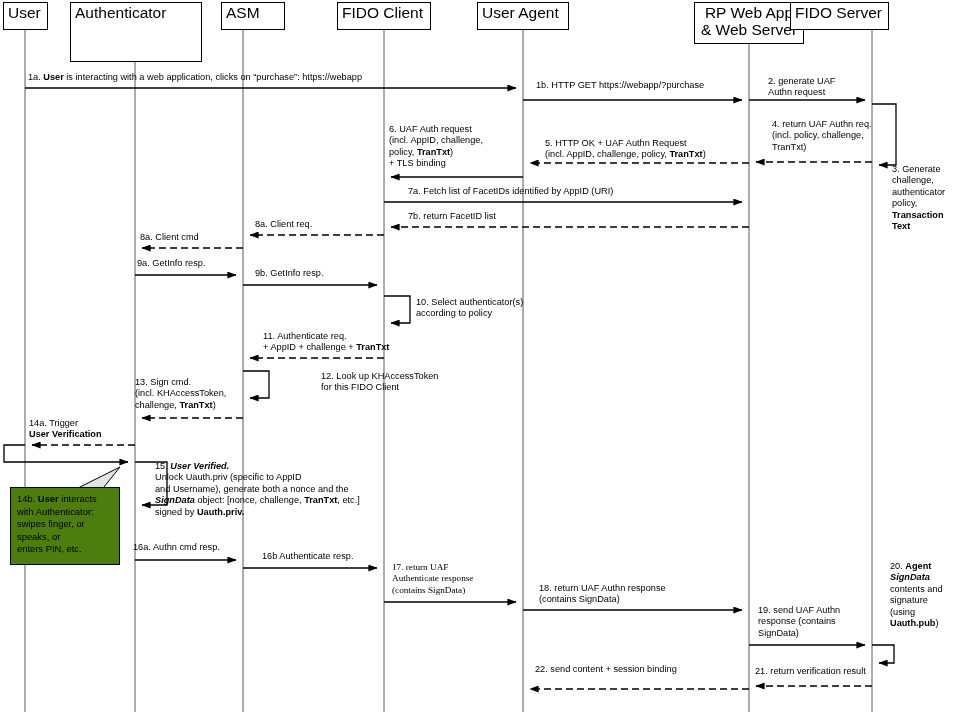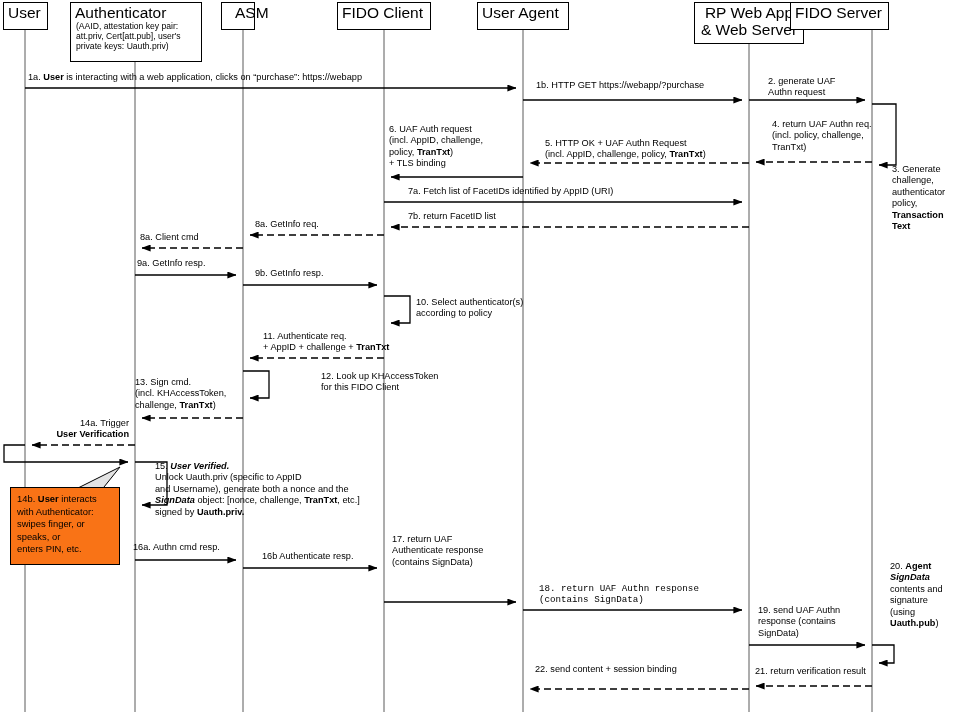--- a/index.html
+++ b/index.html
@@ -4,21 +4,21 @@
 <style>
   html,body{margin:0;padding:0;background:#ffffff;}
   body{font-family:"Liberation Sans",sans-serif;color:#000;}
   #stage{position:relative;width:960px;height:720px;overflow:hidden;background:#fff;}
   #svgroot{position:absolute;left:0;top:0;width:960px;height:720px;}
 
   .lbl{position:absolute;font-size:9.2px;line-height:11.4px;color:#000;white-space:pre-line;}
   .hdr{position:absolute;border:1px solid #000;background:#fff;box-sizing:border-box;}
   .hdr .t{font-size:15.5px;line-height:17px;padding:1px 4px 0 4px;white-space:pre-line;}
   .hdr .s{font-size:8.6px;line-height:10.2px;padding:0 4px 2px 5px;white-space:pre-line;}
-  .callout{position:absolute;background:#f97316;border:1px solid #000;box-sizing:border-box;
+  .callout{position:absolute;background:#4d7c0f;border:1px solid #000;box-sizing:border-box;
            font-size:9.4px;line-height:12.6px;padding:5px 6px;white-space:pre-line;}
 </style>
 </head>
 <body>
 
 <div id="stage">
   <svg id="svgroot" xmlns="http://www.w3.org/2000/svg">
     <defs>
       <marker id="ah" markerWidth="9" markerHeight="7" refX="8.6" refY="3.5" orient="auto" markerUnits="userSpaceOnUse">
         <path d="M0,0 L9,3.5 L0,7 z" fill="#000"></path>
@@ -67,25 +67,22 @@
     <g id="g-tails">
         <polygon points="120,467 96,497 60,497" fill="#e3e3e3" stroke="#000000" stroke-width="1"></polygon>
       </g>
   </svg>
   <div id="headers">
       <div class="hdr" style="left: 3px; top: 2px; width: 45px; height: 28px;">
         <div class="t">User</div>
       </div>
       <div class="hdr" style="left: 70px; top: 2px; width: 132px; height: 60px;">
         <div class="t">Authenticator</div>
-        <div class="s">(AAID, attestation key pair:
-att.priv, Cert[att.pub], user's
-private keys: Uauth.priv)</div>
       </div>
-      <div class="hdr" style="left: 221px; top: 2px; width: 34px; height: 28px; padding-left: 9px;">
+      <div class="hdr" style="left: 221px; top: 2px; width: 64px; height: 28px;">
         <div class="t">ASM</div>
       </div>
       <div class="hdr" style="left: 337px; top: 2px; width: 94px; height: 28px;">
         <div class="t">FIDO Client</div>
       </div>
       <div class="hdr" style="left: 477px; top: 2px; width: 92px; height: 28px;">
         <div class="t">User Agent</div>
       </div>
       <div class="hdr" style="left: 694px; top: 2px; width: 110px; height: 42px; text-align: center;">
         <div class="t">RP Web App
@@ -101,38 +98,38 @@
       <div class="lbl" style="left: 768px; top: 76px; width: 130px;">2. generate UAF
 Authn request</div>
       <div class="lbl" style="left: 892px; top: 164px; width: 64px;">3. Generate<br>challenge,<br>authenticator<br>policy,<br><span style="font-weight: bold; margin-top: 32px;">Transaction</span><br><span style="font-weight: bold;">Text</span></div>
       <div class="lbl" style="left: 772px; top: 119px; width: 148px;">4. return UAF Authn req.
 (incl. policy, challenge,
 TranTxt)</div>
       <div class="lbl" style="left: 545px; top: 138px; width: 205px;">5. HTTP OK + UAF Authn Request<br>(incl. AppID, challenge, policy, <span style="font-weight: bold;">TranTxt</span>)</div>
       <div class="lbl" style="left: 389px; top: 124px; width: 120px;">6. UAF Auth request<br>(incl. AppID, challenge,<br>policy, <span style="font-weight: bold;">TranTxt</span>)<br>+ TLS binding</div>
       <div class="lbl" style="left: 408px; top: 186px; width: 300px;">7a. Fetch list of FacetIDs identified by AppID (URI)</div>
       <div class="lbl" style="left: 408px; top: 211px; width: 180px;">7b. return FacetID list</div>
-      <div class="lbl" style="left: 255px; top: 219px; width: 120px;">8a. GetInfo req.</div>
+      <div class="lbl" style="left: 255px; top: 219px; width: 120px;">8a. Client req.</div>
       <div class="lbl" style="left: 140px; top: 232px; width: 110px;">8a. Client cmd</div>
       <div class="lbl" style="left: 137px; top: 258px; width: 110px;">9a. GetInfo resp.</div>
       <div class="lbl" style="left: 255px; top: 268px; width: 110px;">9b. GetInfo resp.</div>
       <div class="lbl" style="left: 416px; top: 297px; width: 170px;">10. Select authenticator(s)
 according to policy</div>
       <div class="lbl" style="left: 263px; top: 331px; width: 170px;">11. Authenticate req.<br>+ AppID + challenge + <span style="font-weight: bold;">TranTxt</span></div>
       <div class="lbl" style="left: 274px; top: 371px; width: 160px; margin-left: 47px;">12. Look up KHAccessToken
 for this FIDO Client</div>
       <div class="lbl" style="left: 135px; top: 377px; width: 120px;">13. Sign cmd.<br>(incl. KHAccessToken,<br>challenge, <span style="font-weight: bold;">TranTxt</span>)</div>
-      <div class="lbl" style="left: 29px; top: 418px; width: 100px; text-align: right;">14a. Trigger<br><span style="font-weight: bold;">User Verification</span></div>
+      <div class="lbl" style="left: 29px; top: 418px; width: 100px;">14a. Trigger<br><span style="font-weight: bold;">User Verification</span></div>
       <div class="lbl" style="left: 155px; top: 461px; width: 270px;">15. <span style="font-weight: bold; font-style: italic;">User Verified.</span><br>Unlock Uauth.priv (specific to AppID<br>and Username), generate both a nonce and the<br><span style="font-weight: bold; font-style: italic;">SignData</span> object: [nonce, challenge, <span style="font-weight: bold;">TranTxt</span>, etc.]<br>signed by <span style="font-weight: bold;">Uauth.priv.</span></div>
       <div class="lbl" style="left: 133px; top: 542px; width: 130px;">16a. Authn cmd resp.</div>
       <div class="lbl" style="left: 262px; top: 551px; width: 140px;">16b Authenticate resp.</div>
-      <div class="lbl" style="left: 392px; top: 534px; width: 130px;">17. return UAF
+      <div class="lbl" style="left: 392px; top: 562px; width: 130px; font-family: Liberation Serif, serif;">17. return UAF
 Authenticate response
 (contains SignData)</div>
-      <div class="lbl" style="left: 539px; top: 583px; width: 200px; font-family: Liberation Mono, monospace;">18. return UAF Authn response
+      <div class="lbl" style="left: 539px; top: 583px; width: 200px;">18. return UAF Authn response
 (contains SignData)</div>
       <div class="lbl" style="left: 758px; top: 605px; width: 120px;">19. send UAF Authn
 response (contains
 SignData)</div>
       <div class="lbl" style="left: 890px; top: 561px; width: 66px;">20. <span style="font-weight: bold;">Agent</span><br><span style="font-weight: bold; font-style: italic;">SignData</span><br>contents and<br>signature<br>(using<br><span style="font-weight: bold;">Uauth.pub</span>)</div>
       <div class="lbl" style="left: 755px; top: 666px; width: 170px;">21. return verification result</div>
       <div class="lbl" style="left: 535px; top: 664px; width: 210px;">22. send content + session binding</div>
     </div>
   <div id="callouts">
       <div class="callout" style="left: 10px; top: 487px; width: 110px; height: 78px;">14b. <span style="font-weight: bold;">User</span> interacts<br>with Authenticator:<br>swipes finger, or<br>speaks, or<br>enters PIN, etc.</div>

